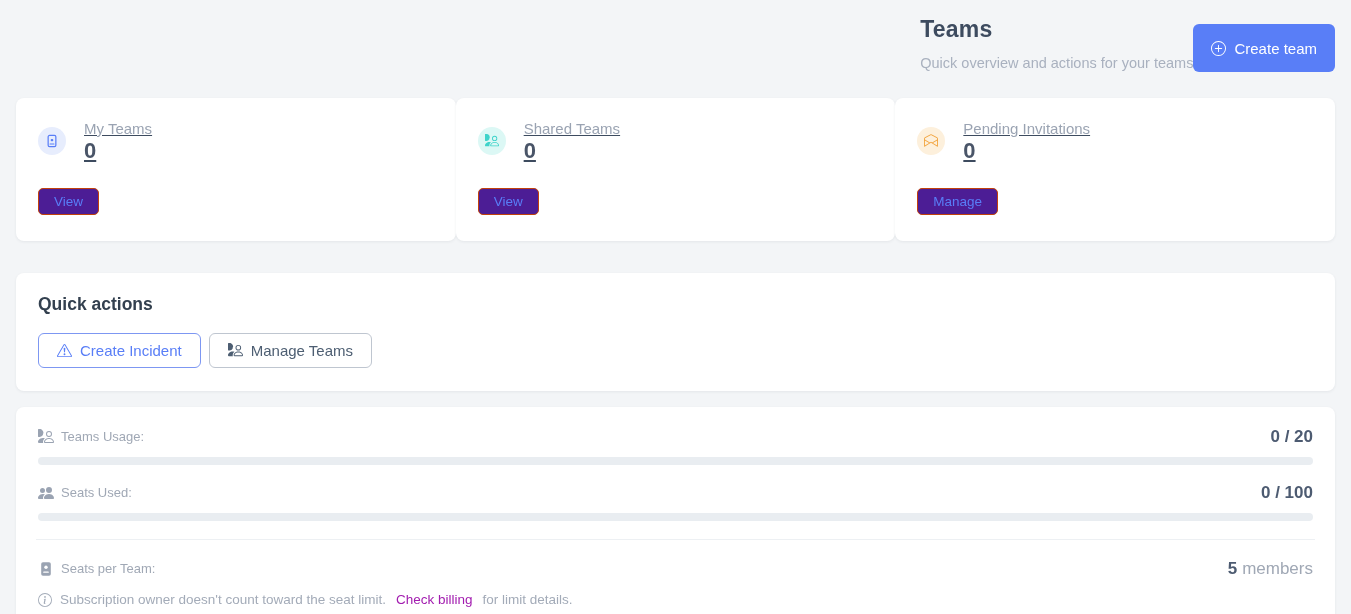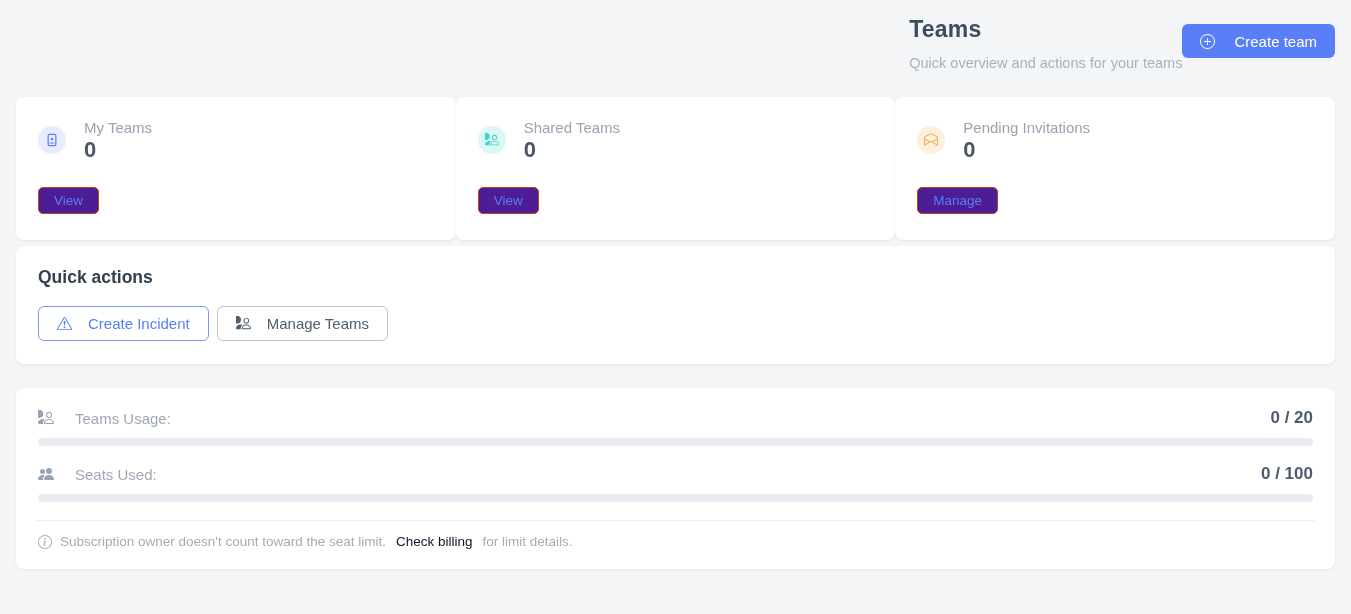--- a/index.html
+++ b/index.html
@@ -14,27 +14,27 @@
   }
   .page { padding: 16px; }
 
   
   .page-header { display: flex; justify-content: flex-end; align-items: flex-start; margin-bottom: 26px; }
   .page-title { font-size: 23px; font-weight: 700; color: #3d4b5f; margin: 0 0 8px 2px; letter-spacing: .2px; }
   .page-subtitle { font-size: 14.5px; color: #a9b1bf; margin-left: 2px; margin-top: 12px; }
   .create-team-btn {
     margin-top: 8px;
     background: #597ef7; color: #fff; border: none; border-radius: 6px;
-    padding: 0 18px; height: 34px; font-size: 15px; font-family: inherit;
-    display: inline-flex; align-items: center; gap: 19px; cursor: pointer;
+    padding: 0 18px; height: 48px; font-size: 15px; font-family: inherit;
+    display: inline-flex; align-items: center; gap: 8px; cursor: pointer;
   }
   .create-team-btn svg { width: 15px; height: 15px; }
 
   
-  .stat-cards { display: grid; grid-template-columns: repeat(3, 1fr); margin-bottom: 6px; }
+  .stat-cards { display: grid; grid-template-columns: repeat(3, 1fr); margin-bottom: 32px; text-decoration: underline; }
   .stat-card {
     background: #fff; border-radius: 8px; padding: 22px 22px 24px;
     box-shadow: 0 1px 3px rgba(25, 39, 62, .07);
     height: 143px;
   }
   .stat-top { display: flex; align-items: center; gap: 18px; }
   .icon-circle {
     width: 28px; height: 28px; border-radius: 50%;
     display: flex; align-items: center; justify-content: center; flex: none;
   }
@@ -46,57 +46,57 @@
   .stat-value { font-size: 22px; font-weight: 700; color: #4a5568; line-height: 1; }
   .stat-action {
     margin-top: 26px; display: inline-block;
     background: #4c1d95; border: 1px solid #c2410c; color: #597ef7;
     border-radius: 5px; padding: 5px 15px; font-size: 13.5px; font-family: inherit; cursor: pointer;
   }
 
   
   .quick-actions {
     background: #fff; border-radius: 8px; padding: 21px 22px 23px;
-    box-shadow: 0 1px 3px rgba(25, 39, 62, .07); margin-bottom: 24px;
+    box-shadow: 0 1px 3px rgba(25, 39, 62, .07); margin-bottom: 16px;
   }
   .qa-title { font-size: 17.5px; font-weight: 700; color: #33404f; margin: 0 0 18px; }
   .qa-buttons { display: flex; gap: 8px; }
   .qa-btn {
-    display: inline-flex; align-items: center; gap: 16px;
+    display: inline-flex; align-items: center; gap: 8px;
     background: #fff; border: 1px solid #7d97f2; color: #597ef7;
     border-radius: 6px; height: 35px; padding: 0 18px;
     font-size: 15px; font-family: inherit; cursor: pointer;
   }
   .qa-btn svg { width: 15px; height: 15px; }
   .qa-btn.neutral { border-color: #bfc6d0; color: #4d5e72; }
 
   
   .usage-panel {
     background: #fff; border-radius: 8px; padding: 20px 22px;
     box-shadow: 0 1px 3px rgba(25, 39, 62, .07);
   }
   .usage-row { display: flex; justify-content: space-between; align-items: center; }
-  .usage-left { display: flex; align-items: center; gap: 21px; font-size: 15px; color: #a0a8b5; }
+  .usage-left { display: flex; align-items: flex-start; gap: 7px; font-size: 13px; color: #a0a8b5; }
   .usage-left svg { width: 16px; height: 16px; color: #9aa3b2; flex: none; }
   .usage-left .dark-icon { color: #7b8799; }
   .usage-value { font-size: 17px; font-weight: 700; color: #4d5b71; text-align: right; }
   .progress-track {
     height: 8px; background: #e9edf1; border-radius: 4px;
     margin: 10px 0 18px; overflow: hidden;
   }
   .progress-fill { height: 100%; background: #597ef7; border-radius: 4px; }
   .usage-divider { border: none; border-top: 1px solid #edf0f3; margin: 17px -2px 0; }
   .seats-row { padding-top: 19px; }
   .members-suffix { font-weight: 400; color: #a0a8b5; margin-left: 5px; }
   .usage-note {
     margin-top: 13px; display: flex; align-items: center; gap: 8px;
     font-size: 13.5px; color: #a3abb8;
   }
   .usage-note svg { width: 14px; height: 14px; flex: none; color: #a3abb8; }
-  .billing-link { color: #0f172a; text-decoration: none; margin: 0 2px; cursor: pointer; }
+  .billing-link { color: #a21caf; text-decoration: none; margin: 0 2px; cursor: pointer; }
 </style>
 </head>
 <body>
 
 <div class="page">
 
   <div class="page-header">
     <div>
       <div class="page-title">Teams</div>
       <div class="page-subtitle">Quick overview and actions for your teams</div>
@@ -213,20 +213,35 @@
         <span>Seats Used:</span>
       </div>
       <span class="usage-value">0 / 100</span>
     </div>
     <div class="progress-track">
       <div class="progress-fill" style="width: 0%;"></div>
     </div>
 
     <hr class="usage-divider">
 
+    <div class="usage-row seats-row">
+      <div class="usage-left">
+        <span class="dark-icon" style="display:flex;">
+          <svg viewBox="0 0 16 16">
+              <rect x="3.2" y="1.2" width="9.6" height="13.6" rx="1.8" fill="currentColor"></rect>
+              <circle cx="8" cy="6.3" r="1.7" fill="#fff"></circle>
+              <path d="M5.8 11.2h4.4" stroke="#fff" stroke-width="1.3" stroke-linecap="round"></path>
+            </svg>
+        </span>
+        <span>Seats per Team:</span>
+      </div>
+      <span class="usage-value">
+        <span>5</span><span class="members-suffix">members</span>
+      </span>
+    </div>
 
     <div class="usage-note">
       <span style="display:flex;">
         <svg viewBox="0 0 16 16" fill="currentColor">
             <path d="M8 15A7 7 0 1 1 8 1a7 7 0 0 1 0 14zm0 1A8 8 0 1 0 8 0a8 8 0 0 0 0 16z"></path>
             <path d="m8.93 6.588-2.29.287-.082.38.45.083c.294.07.352.176.288.469l-.738 3.468c-.194.897.105 1.319.808 1.319.545 0 1.178-.252 1.465-.598l.088-.416c-.2.176-.492.246-.686.246-.275 0-.375-.193-.304-.533L8.93 6.588zM9 4.5a1 1 0 1 1-2 0 1 1 0 0 1 2 0z"></path>
           </svg>
       </span>
       <span>Subscription owner doesn't count toward the seat limit.</span>
       <a class="billing-link">Check billing</a>

